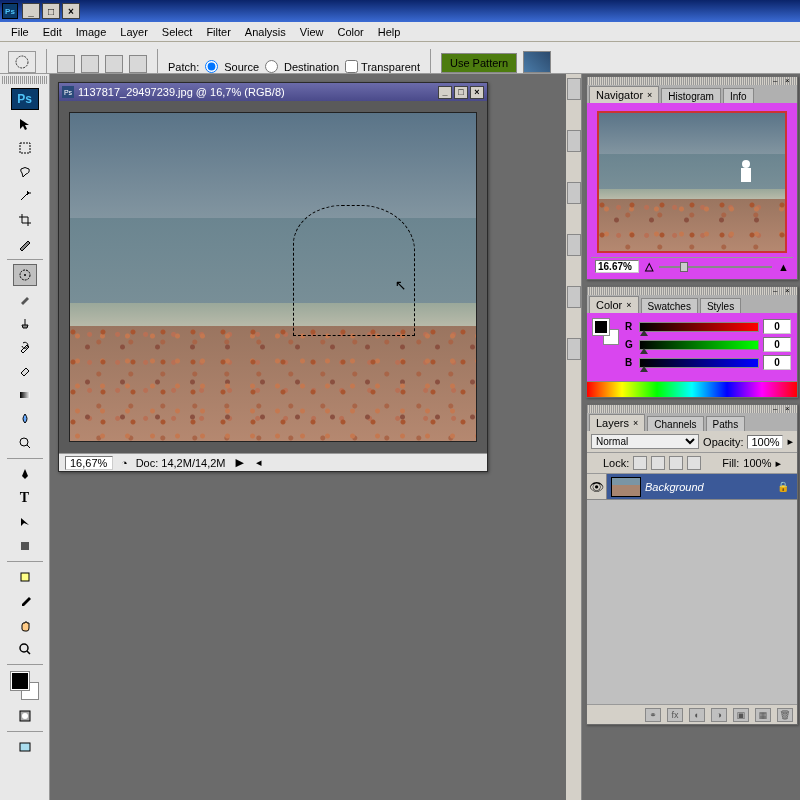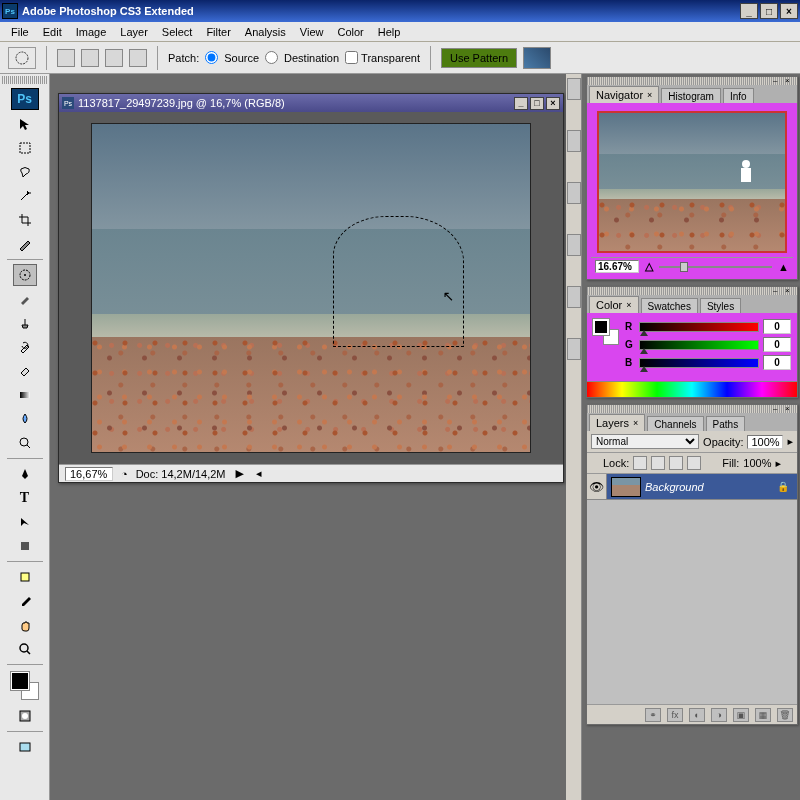--- a/index.html
+++ b/index.html
@@ -10,21 +10,21 @@
 .titlebar .app-icon { width: 16px; height: 16px; background: #0a3b6b; margin-right: 4px; display:flex; align-items:center; justify-content:center; font-size:8px; color:#4fc3f7; font-weight:bold; border:1px solid #000;}
 .titlebar .title-text { flex: 1; font-weight: bold; font-size: 11px; }
 .winbtns { display: flex; gap: 2px; }
 .winbtn { width: 18px; height: 16px; background: #d4d0c8; border: 1px solid #404040; display: flex; align-items: center; justify-content: center; font-size: 10px; font-weight: bold; color: #000; cursor: pointer; }
 
 
 .menubar { background: #e8e8e8; height: 20px; display: flex; align-items: center; padding: 0 4px; border-bottom: 1px solid #aca899; }
 .menubar span { padding: 2px 7px; cursor: pointer; }
 
 
-.optionsbar { background: #e8e8e8; height: 32px; display: flex; align-items: center; padding: 0 8px; border-bottom: 1px solid #9a9a9a; gap: 6px; }
+.optionsbar { background: #e8e8e8; height: 32px; display: flex; align-items: flex-end; padding: 0 8px; border-bottom: 1px solid #9a9a9a; gap: 6px; }
 .optionsbar .tool-icon { width: 28px; height: 22px; border: 1px solid #999; background: #e8e8e8; display: flex; align-items: center; justify-content: center; }
 .optionsbar .sep { width: 1px; height: 24px; background: #999; margin: 0 4px; }
 .optionsbar .small-btn { width: 18px; height: 18px; border: 1px solid #888; background: #d8d8d8; }
 .optionsbar .label { color: #000; }
 .optionsbar .radio { display: flex; align-items: center; gap: 6px; }
 .optionsbar .radio input { margin:0;}
 .optionsbar .chk { display: flex; align-items: center; gap: 3px; }
 .optionsbar .btn { background: #4d7c0f; border: 1px solid #888; padding: 2px 8px; cursor: pointer; height: 20px; }
 .pattern-sw { width: 28px; height: 22px; border: 1px solid #888; background: linear-gradient(45deg,#4a7ba8,#2b4a6d); }
 
@@ -37,21 +37,21 @@
 .toolbox .ps-icon { width: 28px; height: 22px; background: #0a3b6b; color: #4fc3f7; font-weight: bold; font-size: 12px; display: flex; align-items: center; justify-content: center; margin: 2px 0; border:1px solid #000;}
 .toolbox .tool { width: 24px; height: 22px; margin: 1px 0; border: 1px solid transparent; display: flex; align-items: center; justify-content: center; cursor: pointer; }
 .toolbox .tool.active { background: #c0c0c0; border-color: #666; }
 .toolbox .divider { width: 80%; height: 1px; background: #999; margin: 3px 0; }
 .toolbox .swatch-area { position: relative; width: 28px; height: 28px; margin: 4px 0; }
 .toolbox .fg-swatch { position: absolute; top: 0; left: 0; width: 18px; height: 18px; background: #000; border: 1px solid #fff; outline: 1px solid #888; }
 .toolbox .bg-swatch { position: absolute; bottom: 0; right: 0; width: 18px; height: 18px; background: #fff; border: 1px solid #888; }
 
 
 .workspace { flex: 1; background: #6b6b6b; position: relative; }
-.doc-window { position: absolute; top: 19px; left: 8px; width: 506px; height: 390px; background: #d4d0c8; border: 1px solid #2a2a2a; box-shadow: 1px 1px 3px rgba(0,0,0,.4); }
+.doc-window { position: absolute; top: 8px; left: 8px; width: 430px; height: 390px; background: #d4d0c8; border: 1px solid #2a2a2a; box-shadow: 1px 1px 3px rgba(0,0,0,.4); }
 .doc-titlebar { background: linear-gradient(#6b6baa, #4a4a8a); height: 18px; display: flex; align-items: center; padding: 0 3px; color: white; }
 .doc-titlebar .doc-icon { width: 12px; height: 12px; background: #2a4a7a; margin-right: 4px; font-size:7px; display:flex;align-items:center;justify-content:center;}
 .doc-titlebar .doc-title { flex: 1; font-size: 11px; }
 .doc-titlebar .winbtn { width: 14px; height: 13px; font-size: 9px; }
 .doc-canvas-area { background: #5a5a5a; padding: 10px; height: calc(100% - 18px - 18px); display:flex; align-items:center; justify-content:center;}
 .doc-canvas { width: 440px; height: 330px; background: #87a5b5; position: relative; border:1px solid #222;}
 .sky { position:absolute; top:0; left:0; right:0; height:32%; background: linear-gradient(#5a7488, #8295a0);}
 .sea { position:absolute; top:32%; left:0; right:0; height:30%; background: linear-gradient(#6b8590, #7a9098);}
 .wave { position:absolute; top:58%; left:0; right:0; height:10%; background: linear-gradient(#9aa89a, #c5c2b0);}
 .beach { position:absolute; top:65%; left:0; right:0; bottom:0; background: 
@@ -126,21 +126,20 @@
 .layers-footer { height: 20px; background: #d4d0c8; border-top: 1px solid #999; display: flex; align-items: center; justify-content: flex-end; gap: 6px; padding: 0 4px; }
 .layers-footer .ficon { width: 16px; height: 14px; background: #c0c0c0; border: 1px solid #888; font-size:9px; display:flex;align-items:center;justify-content:center; color:#555;}
 
 svg { display:block; }
 </style>
 </head>
 <body>
 
 <div class="titlebar">
   <div class="app-icon">Ps</div>
-  <div class="title-text">Adobe Photoshop CS3 Extended</div>
   <div class="winbtns">
     <div class="winbtn">_</div>
     <div class="winbtn">□</div>
     <div class="winbtn">×</div>
   </div>
 </div>
 
 <div class="menubar">
   <span>File</span>
   <span>Edit</span>

